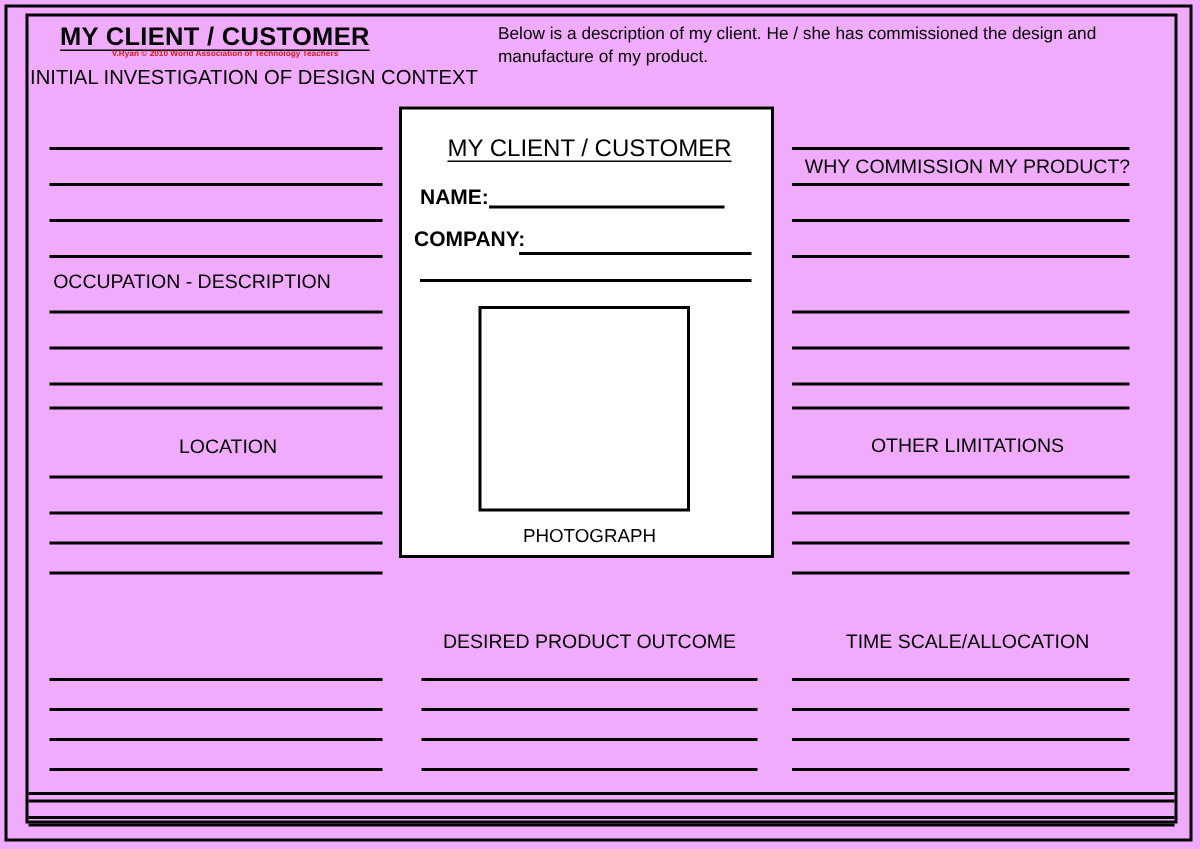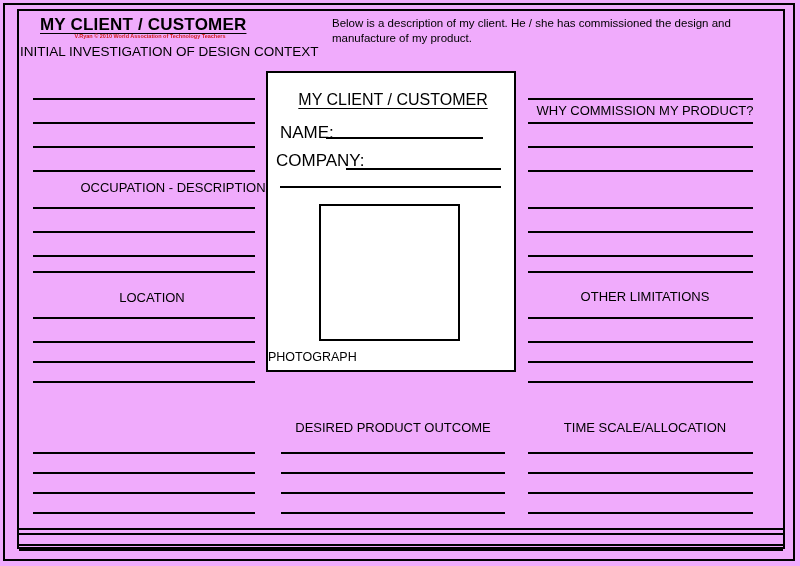--- a/index.html
+++ b/index.html
@@ -106,38 +106,39 @@
     left: 0;
     top: 18px;
     width: 250px;
     text-align: center;
     font-size: 16px;
     text-decoration: underline;
     text-underline-offset: 3px;
   }
   .client-label {
     position: absolute;
-    font-size: 17px;
-    white-space: nowrap;
+    font-size: 14px;
+    white-space: nowrap;
+    font-weight: bold;
   }
   .photo-frame {
     position: absolute;
     left: 51px;
     top: 131px;
     width: 141px;
     height: 137px;
     border: 2px solid #000;
     box-sizing: border-box;
   }
   .photo-cap {
     position: absolute;
     left: 0;
     top: 277px;
     width: 250px;
-    text-align: left;
+    text-align: center;
     font-size: 12.5px;
   }
   
   .bottom-bar {
     position: absolute;
     left: 19px;
     width: 764px;
     height: 0;
     border-top: 2px solid #000;
   }
@@ -153,21 +154,21 @@
   <div class="hdr-title">MY CLIENT / CUSTOMER</div>
   <div class="hdr-credit">V.Ryan © 2010 World Association of Technology Teachers</div>
   <div class="hdr-sub">INITIAL INVESTIGATION OF DESIGN CONTEXT</div>
   <div class="hdr-desc">Below is a description of my client. He / she has commissioned the design and manufacture of my product.</div>
 
   <div class="rule" style="left:33px; top:98px;  width:222px;"></div>
   <div class="rule" style="left:33px; top:122px; width:222px;"></div>
   <div class="rule" style="left:33px; top:146px; width:222px;"></div>
   <div class="rule" style="left:33px; top:170px; width:222px;"></div>
 
-  <div class="sec-head" style="left:4px; top:180px; width:248px;margin-left:45px;">OCCUPATION - DESCRIPTION</div>
+  <div class="sec-head" style="left:4px; top:180px; width:248px;">OCCUPATION - DESCRIPTION</div>
   <div class="rule" style="left:33px; top:207px; width:222px;"></div>
   <div class="rule" style="left:33px; top:231px; width:222px;"></div>
   <div class="rule" style="left:33px; top:255px; width:222px;"></div>
   <div class="rule" style="left:33px; top:271px; width:222px;"></div>
 
   <div class="sec-head" style="left:20px; top:290px; width:264px;">LOCATION</div>
   <div class="rule" style="left:33px; top:317px; width:222px;"></div>
   <div class="rule" style="left:33px; top:341px; width:222px;"></div>
   <div class="rule" style="left:33px; top:361px; width:222px;"></div>
   <div class="rule" style="left:33px; top:381px; width:222px;"></div>

